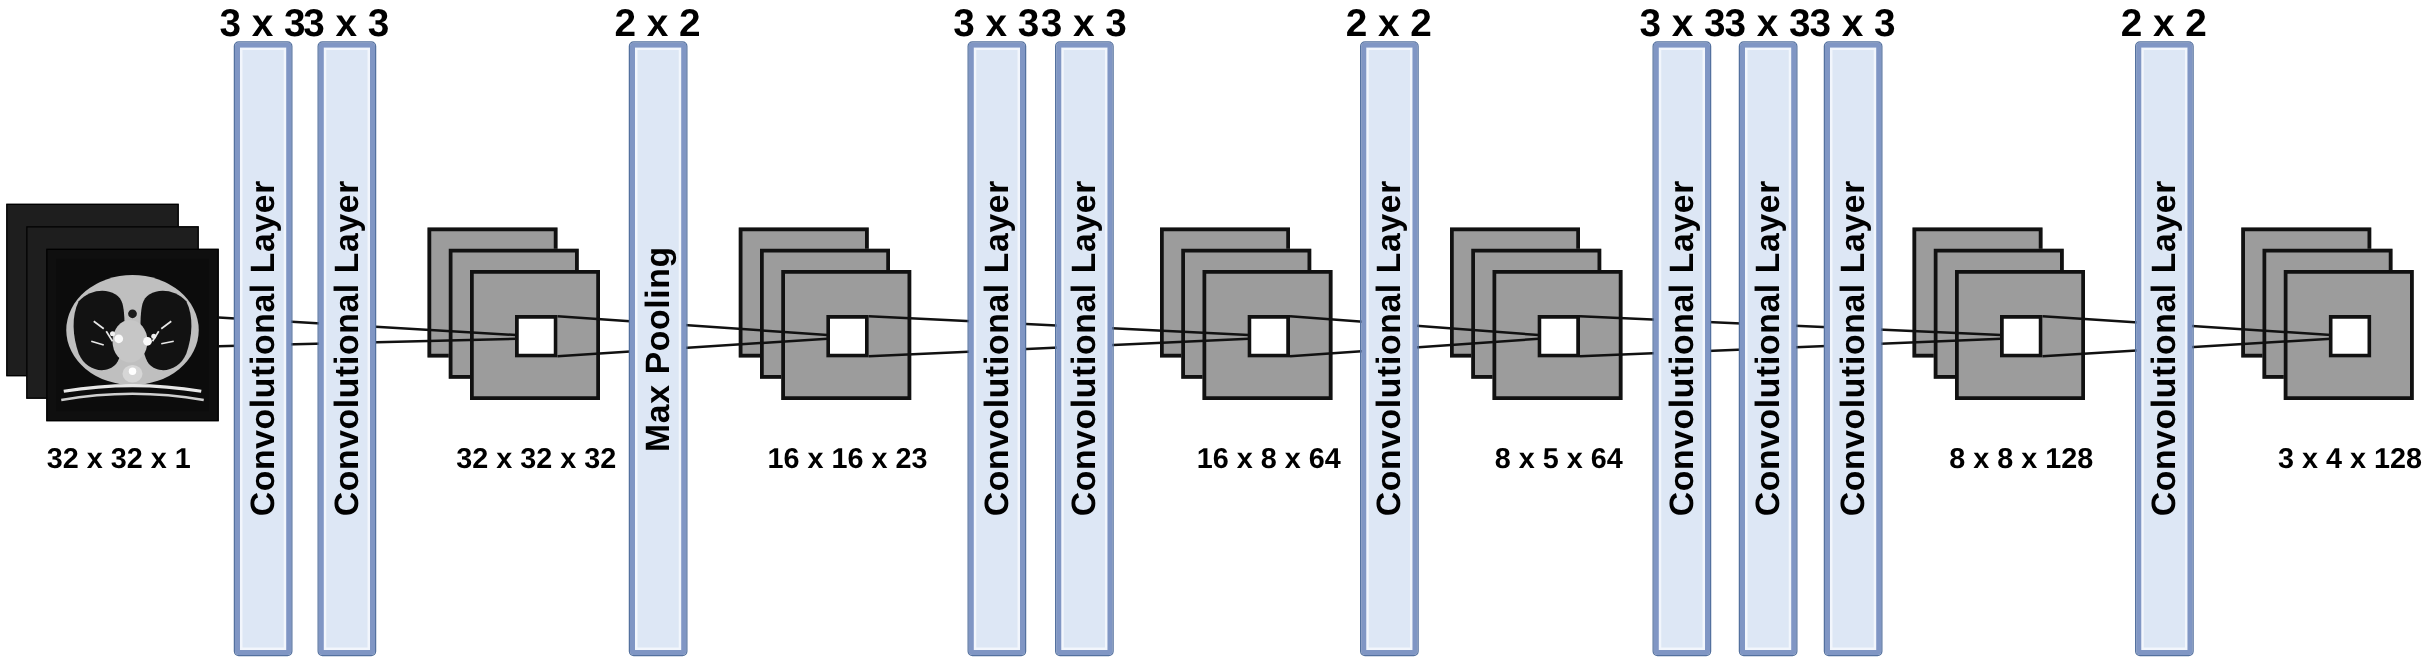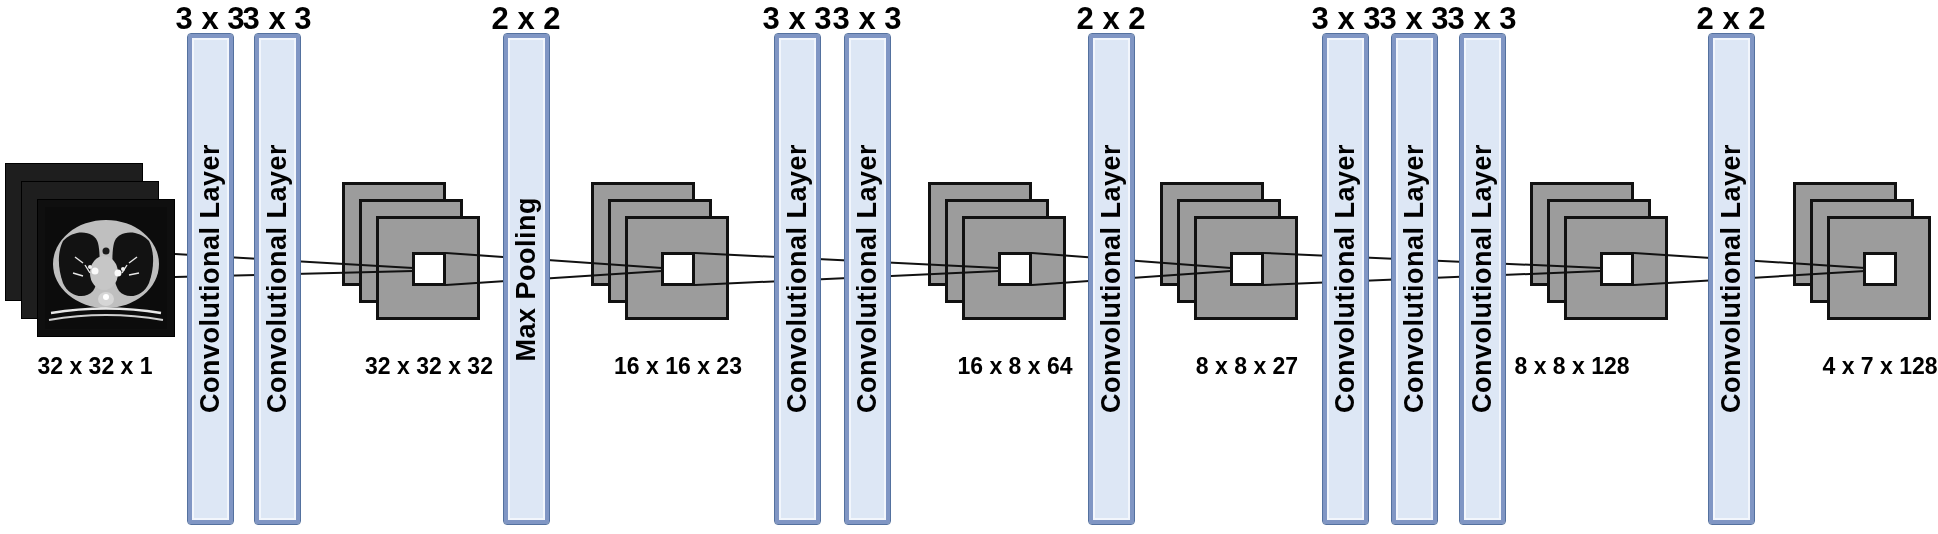--- a/index.html
+++ b/index.html
@@ -268,31 +268,31 @@
     <div class="kernel-window"></div>
   </div>
   <div class="dim-label" style="left:1015px">16 x 8 x 64</div>
 
   <div class="stack" style="left:1160px">
     <div class="fmap back"></div>
     <div class="fmap mid"></div>
     <div class="fmap front"></div>
     <div class="kernel-window"></div>
   </div>
-  <div class="dim-label" style="left:1247px">8 x 8 x 27</div>
+  <div class="dim-label" style="left:1247px">8 x 5 x 64</div>
 
   <div class="stack" style="left:1530px">
     <div class="fmap back"></div>
     <div class="fmap mid"></div>
     <div class="fmap front"></div>
     <div class="kernel-window"></div>
   </div>
-  <div class="dim-label" style="left:1572px">8 x 8 x 128</div>
+  <div class="dim-label" style="left:1617px">8 x 8 x 128</div>
 
   <div class="stack" style="left:1793px">
     <div class="fmap back"></div>
     <div class="fmap mid"></div>
     <div class="fmap front"></div>
     <div class="kernel-window"></div>
   </div>
-  <div class="dim-label" style="left:1880px">4 x 7 x 128</div>
+  <div class="dim-label" style="left:1880px">3 x 4 x 128</div>
 
 </div>
 
 </body></html>

